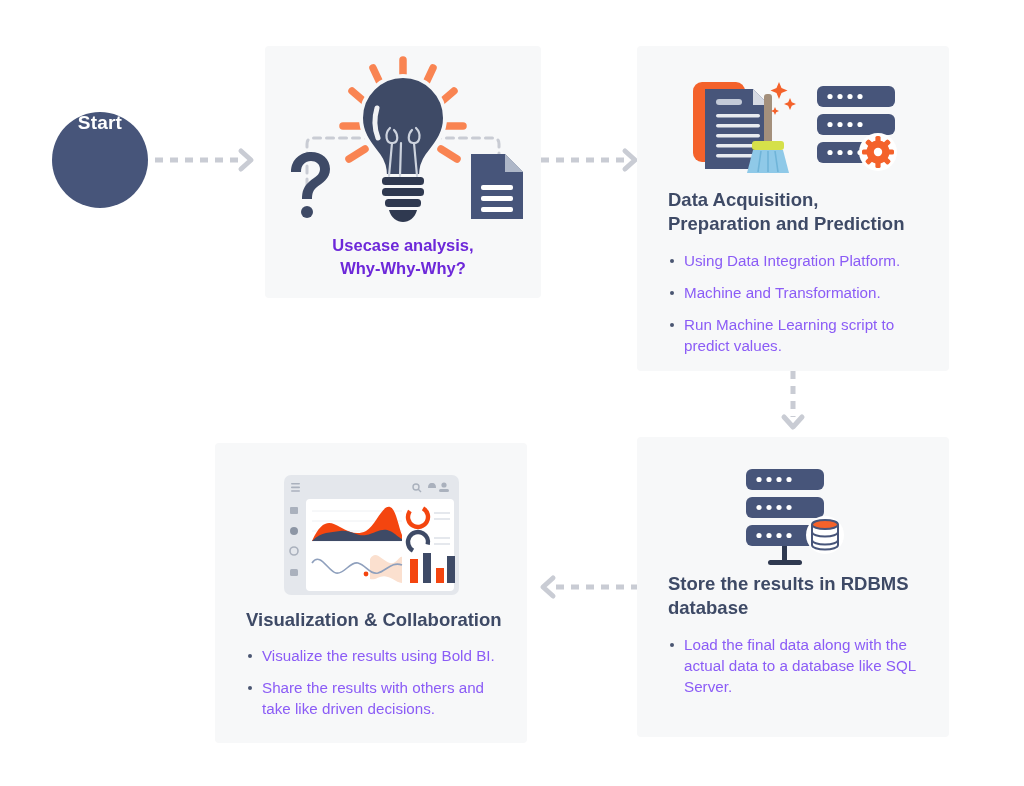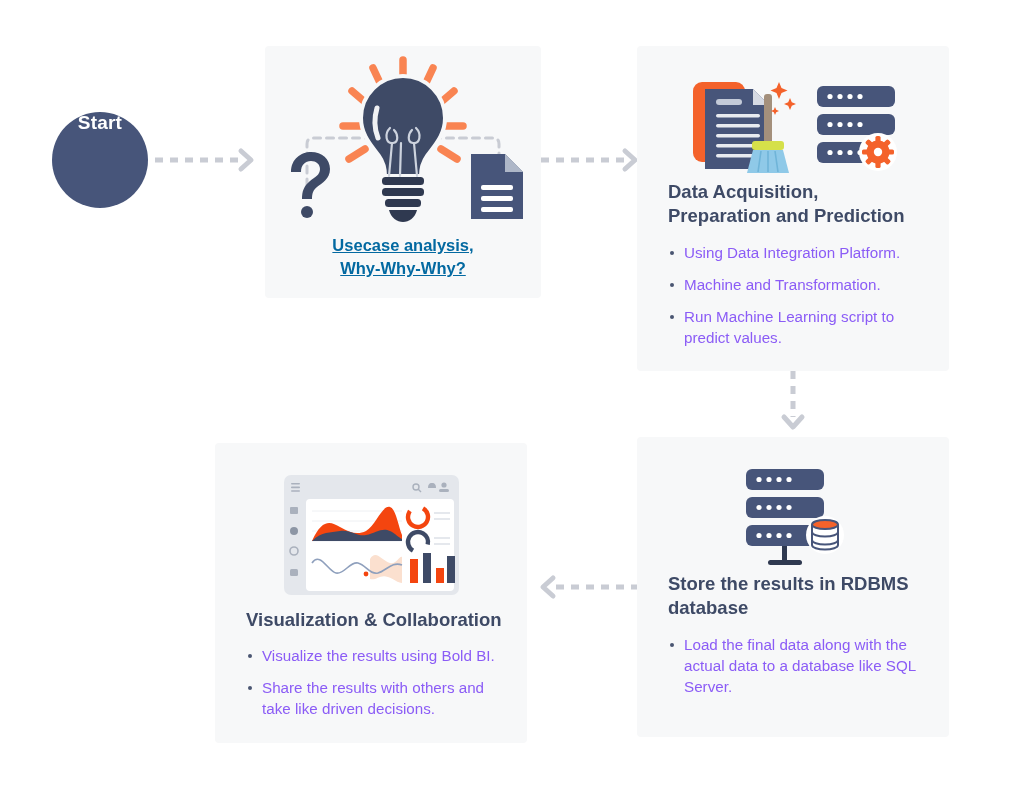--- a/index.html
+++ b/index.html
@@ -39,38 +39,38 @@
   .card-bullets { list-style: none; margin-top: 14px; }
   .card-bullets li {
     position: relative; padding-left: 16px; margin-bottom: 11px;
     color: #8b5cf6; font-size: 15.2px; line-height: 1.38;
   }
   .card-bullets li::before {
     content: ""; position: absolute; left: 2px; top: 8px;
     width: 4px; height: 4px; border-radius: 50%; background: #4a5672;
   }
   .caption {
-    text-align: center; color: #0369a1;
-    font-weight: 600; font-size: 16.5px; line-height: 1.38; text-decoration: underline;
+    text-align: center; color: #6d28d9;
+    font-weight: 600; font-size: 16.5px; line-height: 1.38;
   }
 
   
   .conn { position: absolute; }
 
   
   .usecase-art { position: absolute; left: 0; top: 0; width: 276px; height: 185px; }
   .caption-wrap { position: absolute; left: 0; top: 188px; width: 276px; }
 
   
   .art { position: absolute; }
   #acq-art   { left: 54px;  top: 30px; }
   #store-art { left: 105px; top: 28px; }
   #viz-art   { left: 69px;  top: 32px; }
 
-  .acq-text   { position: absolute; left: 31px; top: 134px; width: 255px; }
+  .acq-text   { position: absolute; left: 31px; top: 142px; width: 255px; }
   .store-text { position: absolute; left: 31px; top: 135px; width: 260px; }
   .viz-text   { position: absolute; left: 31px; top: 165px; width: 262px; }
 </style>
 </head>
 <body>
 
 <div id="stage">
 
   <div class="start-node">
     <span class="lbl">Start</span>

